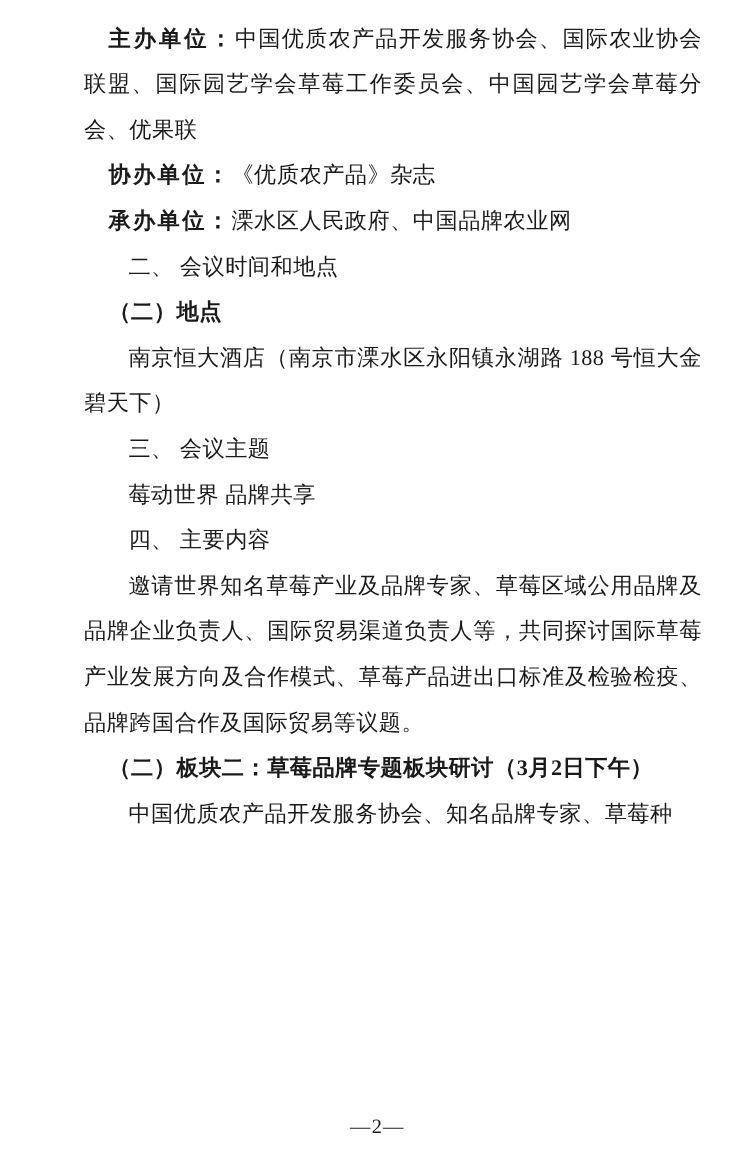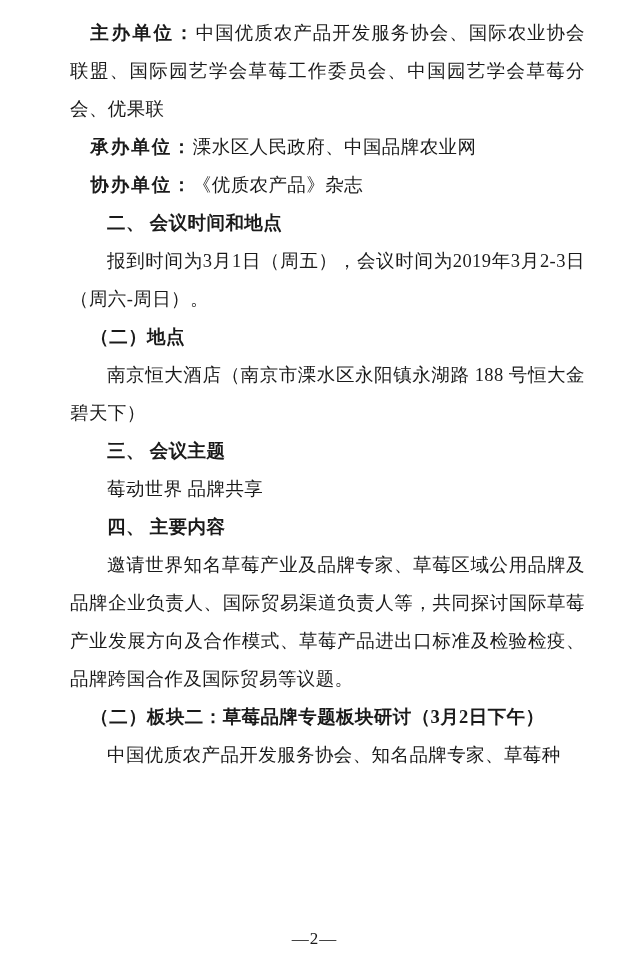--- a/index.html
+++ b/index.html
@@ -30,21 +30,21 @@
     text-align: justify;
     text-justify: inter-ideograph;
     letter-spacing: 0.4px;
   }
   
   .p-indent {
     text-indent: 2em;
   }
   .p-heading {
     text-indent: 2em;
-    font-weight: bold;
+    font-weight: normal;
   }
   .p-subheading {
     text-indent: 1.1em;
     font-weight: bold;
   }
   .p-org {
     text-indent: 1.1em;
   }
   .lbl {
     font-weight: bold;
@@ -61,24 +61,23 @@
     color: #1a1a1a;
     font-family: "Liberation Serif", "DejaVu Serif", serif;
   }
 </style>
 </head>
 <body>
 
 <div class="page">
   <div class="doc-body" id="doc-body">
       <p class="p-org"><span class="lbl">主办单位：</span><span>中国优质农产品开发服务协会、国际农业协会联盟、国际园艺学会草莓工作委员会、中国园艺学会草莓分会、优果联</span></p>
+      <p class="p-org"><span class="lbl">协办单位：</span><span>《优质农产品》杂志</span></p>
       <p class="p-org"><span class="lbl">承办单位：</span><span>溧水区人民政府、中国品牌农业网</span></p>
-      <p class="p-org"><span class="lbl">协办单位：</span><span>《优质农产品》杂志</span></p>
       <p class="p-heading"><span>二、 会议时间和地点</span></p>
-      <p class="p-indent"><span>报到时间为3月1日（周五），会议时间为2019年3月2-3日（周六-周日）。</span></p>
       <p class="p-subheading"><span>（二）地点</span></p>
       <p class="p-indent"><span>南京恒大酒店（南京市溧水区永阳镇永湖路 188 号恒大金碧天下）</span></p>
       <p class="p-heading"><span>三、 会议主题</span></p>
       <p class="p-indent"><span>莓动世界 品牌共享</span></p>
       <p class="p-heading"><span>四、 主要内容</span></p>
       <p class="p-indent"><span>邀请世界知名草莓产业及品牌专家、草莓区域公用品牌及品牌企业负责人、国际贸易渠道负责人等，共同探讨国际草莓产业发展方向及合作模式、草莓产品进出口标准及检验检疫、品牌跨国合作及国际贸易等议题。</span></p>
       <p class="p-subheading"><span>（二）板块二：草莓品牌专题板块研讨（3月2日下午）</span></p>
       <p class="p-indent"><span>中国优质农产品开发服务协会、知名品牌专家、草莓种</span></p>
     </div>
   <div class="footer">—2—</div>

